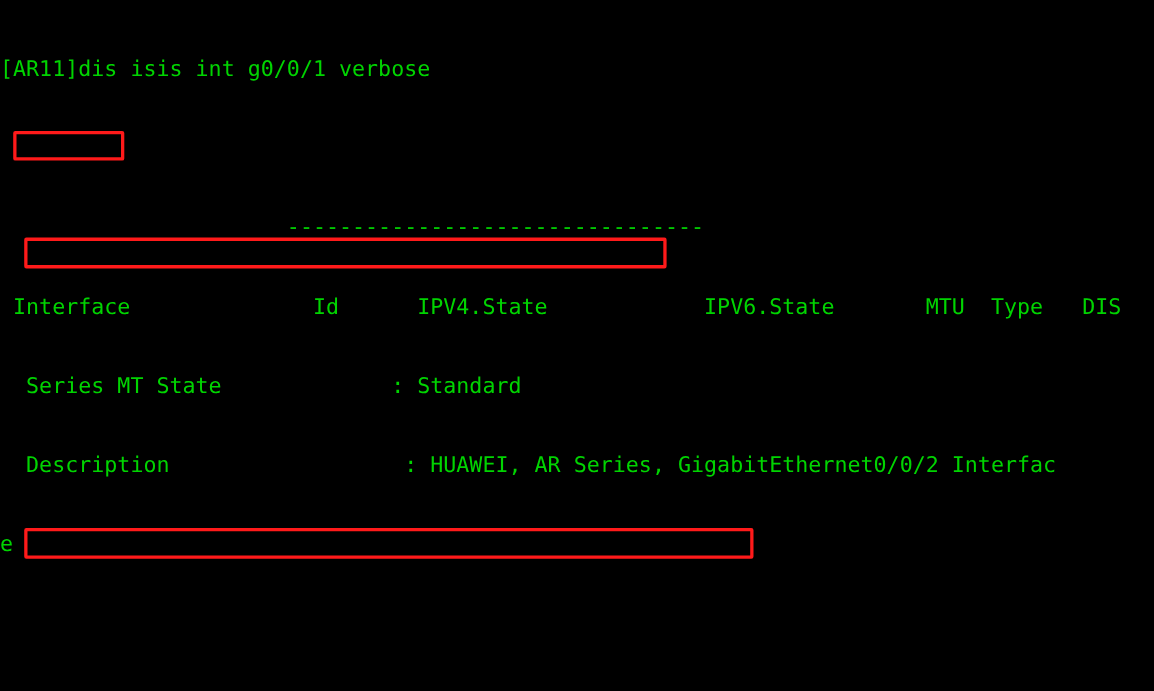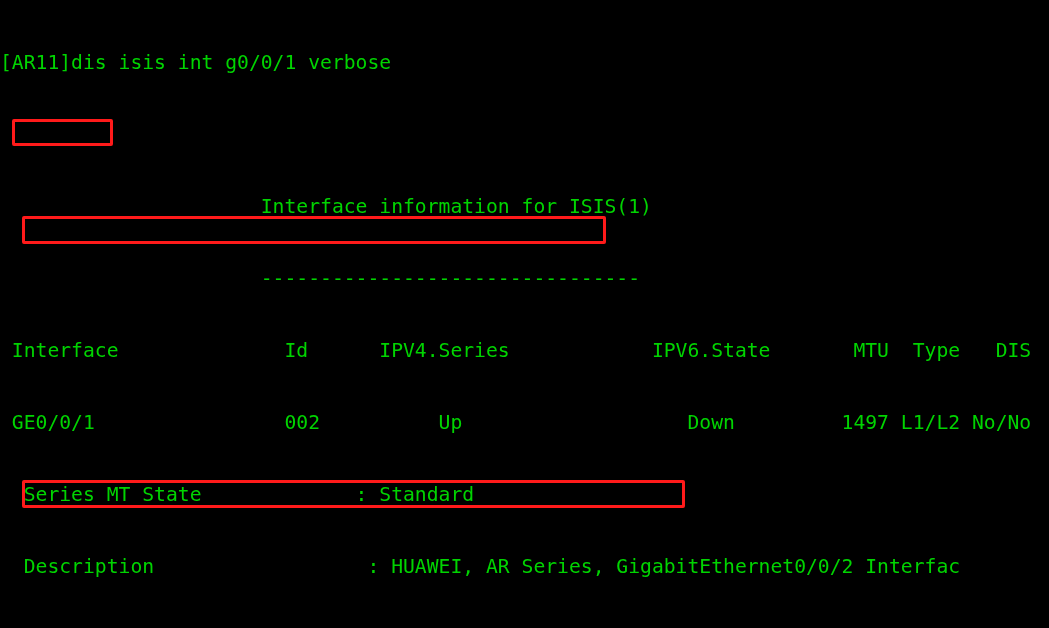--- a/index.html
+++ b/index.html
@@ -54,24 +54,22 @@
   }
 </style>
 </head>
 <body>
 
 <div id="terminal">
 
   <div class="screen" style="font-size: 19.69px;">
     <span class="line">[AR11]dis isis int g0/0/1 verbose</span>
     <span class="line"></span>
-    <span class="line">                      Interface information for ISIS(1)</span>
     <span class="line">                      --------------------------------</span>
-    <span class="line"> Interface              Id      IPV4.Series            IPV6.State       MTU  Type   DIS</span>
-    <span class="line"> GE0/0/1                002          Up                   Down         1497 L1/L2 No/No</span>
+    <span class="line"> Interface              Id      IPV4.State            IPV6.State       MTU  Type   DIS</span>
     <span class="line">  Series MT State             : Standard</span>
     <span class="line">  Description                  : HUAWEI, AR Series, GigabitEthernet0/0/2 Interfac</span>
     <span class="line">e</span>
     
     
     
     
     
     
     

